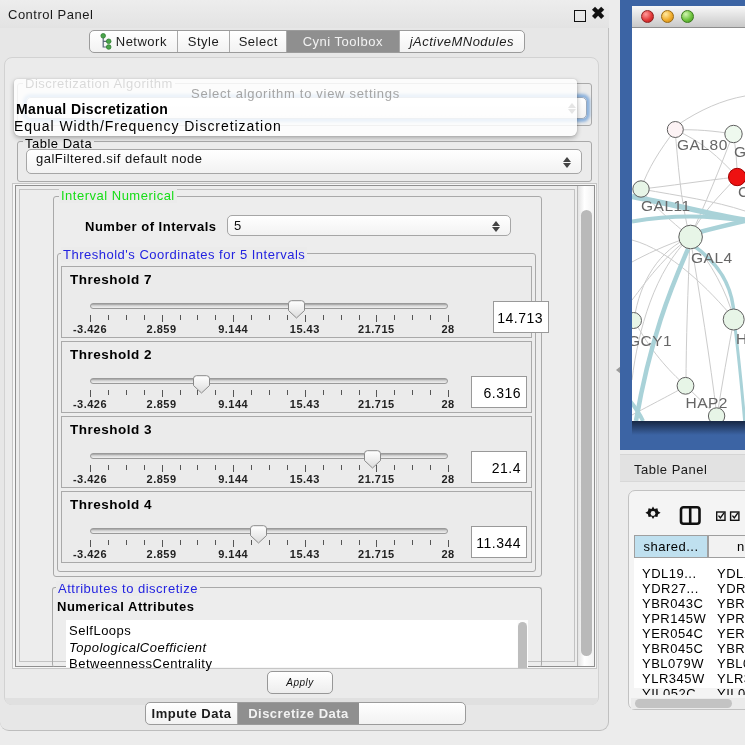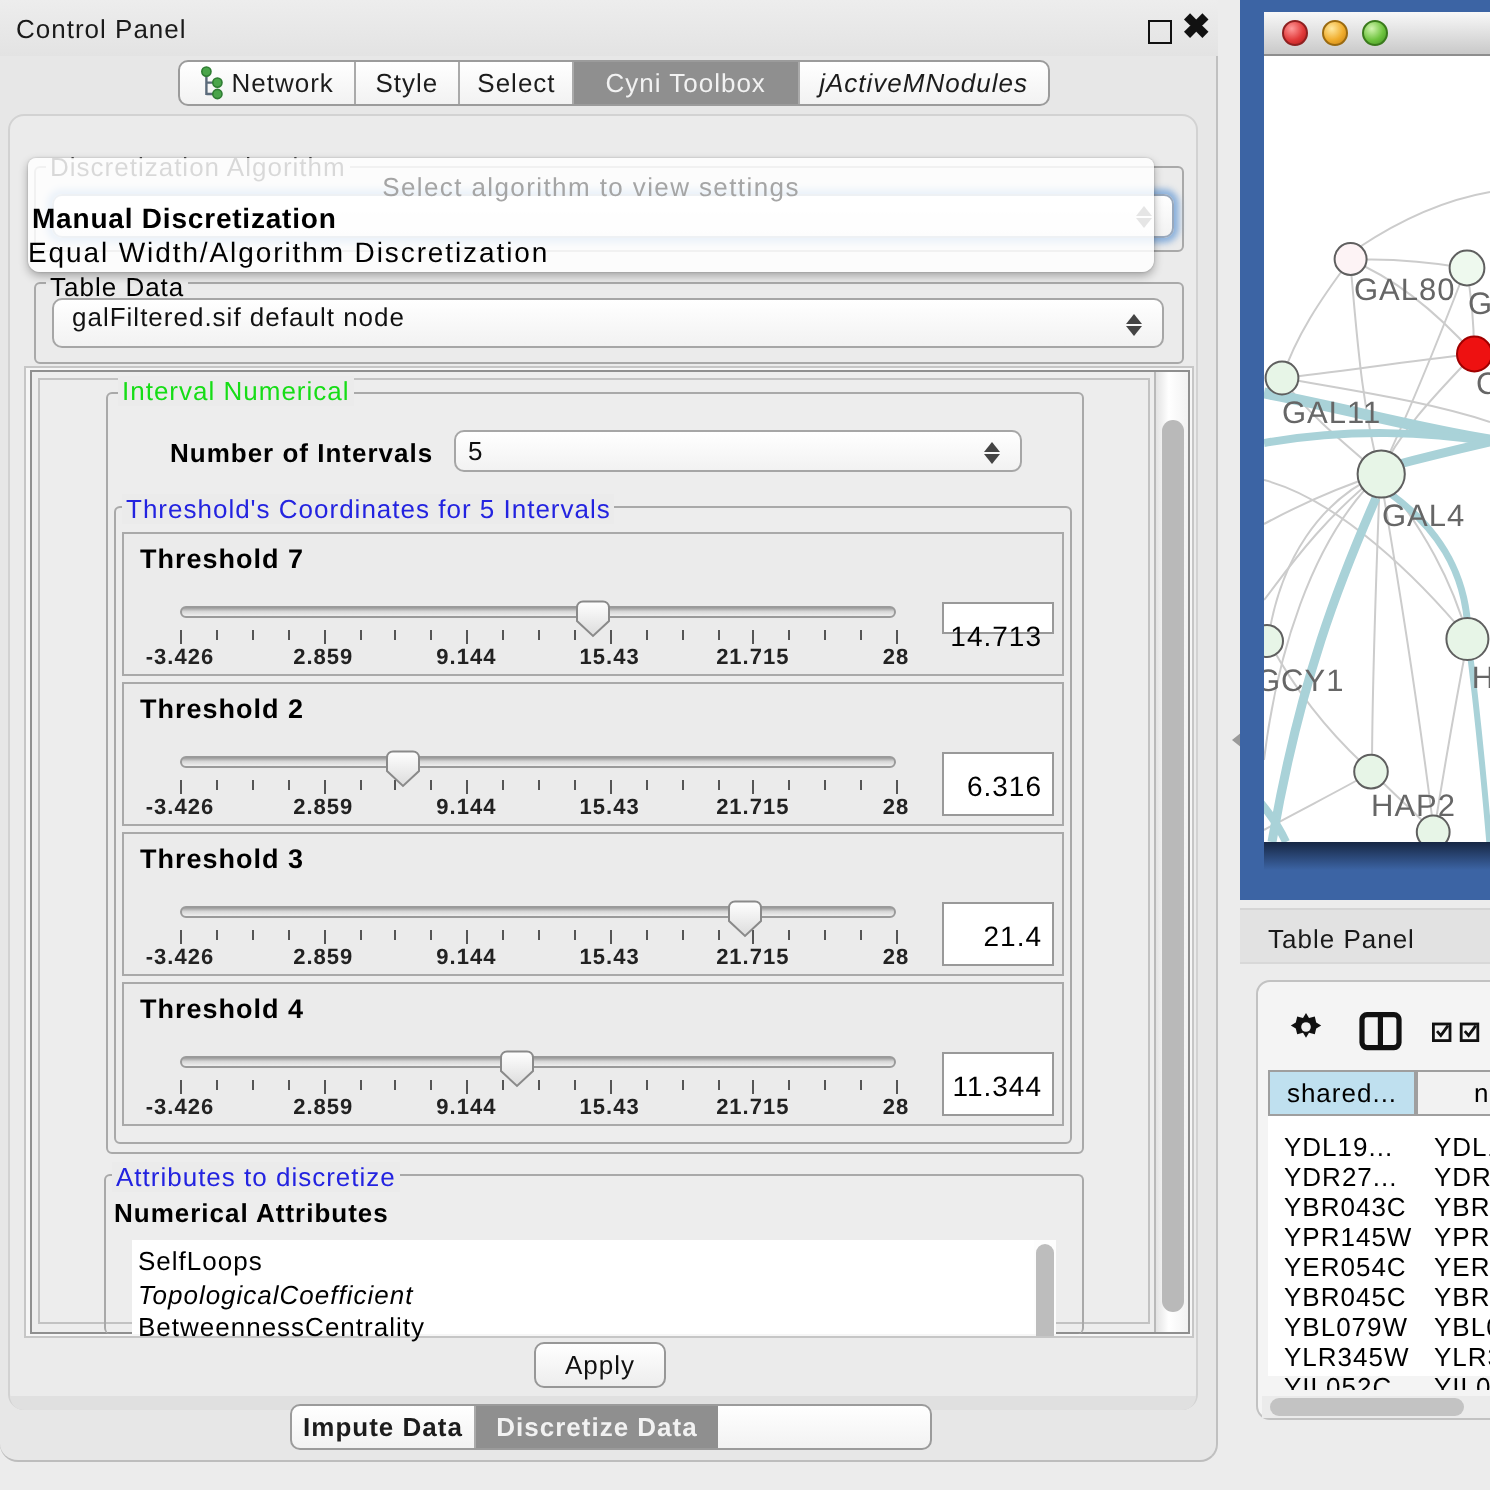--- a/index.html
+++ b/index.html
@@ -82,21 +82,21 @@
 
 #numlist { position:absolute; background:#ffffff; }
 #numlist .item { position:absolute; left:3px; font-size:13px; color:#000; white-space:nowrap; }
 #lsb { position:absolute; right:0; top:0; width:11px; height:100%; background:#fdfdfd; }
 #lsb .thumb { position:absolute; left:0.5px; top:1.5px; width:9.5px; height:46px;
   background:#bdbdbd; border-radius:5px 5px 0 0; }
 
 
 #apply { left:267px; top:671px; width:66px; height:23px;
   background:linear-gradient(#ffffff,#ededed); border:1px solid #979797;
-  border-radius:5px; font-size:13px; color:#111; text-align:center; line-height:21px; }
+  border-radius:5px; font-size:10px; color:#111; text-align:center; line-height:21px;font-style:italic; }
 
 
 #netwin { left:620px; top:0; width:125px; height:450px; background:#3c64a4; }
 #net-titlebar { position:absolute; left:12px; top:6px; width:113px; height:22px;
   background:linear-gradient(#f8f8f8,#c9c9c9); border-bottom:1px solid #8e8e8e; }
 .light { position:absolute; top:4px; width:13px; height:13px; border-radius:50%; }
 #canvas { position:absolute; left:12px; top:28px; width:113px; height:393px; background:#ffffff; }
 #netwin .shadow { position:absolute; left:12px; top:421px; width:113px; height:14px;
   background:linear-gradient(rgba(10,18,35,0.75),rgba(10,18,35,0)); }
 
@@ -138,21 +138,21 @@
     <div class="group" style="left:17px; top:141px; width:575px; height:41px;"></div>
     <div class="gtitle" style="left:23px; top:136px; color:#000;">Table Data</div>
     <div class="combo" style="left:26px; top:149px; width:556px; height:25px;">
       <div class="txt" style="top:1px;">galFiltered.sif default node</div>
       <div class="stepper" style="right:9px;"></div>
     </div>
 
     <div id="popup" class="abs">
       <div class="ph">Select algorithm to view settings</div>
       <div class="i1">Manual Discretization</div>
-      <div class="i2">Equal Width/Algorithm Discretization</div>
+      <div class="i2">Equal Width/Frequency Discretization</div>
     </div>
 
     <div id="scrollpane" class="abs">
       <div class="in">
           <div id="vsb">
             <div class="thumb"></div>
           </div>
         </div>
     </div>
     <div class="abs" style="left:19px; top:189px; width:556px; height:473px;
@@ -204,21 +204,21 @@
           <svg width="17" height="19" viewBox="0 0 17 19">
             <defs>
               <linearGradient id="g1" x1="0" y1="0" x2="0" y2="1">
                 <stop offset="0" stop-color="#ffffff"></stop>
                 <stop offset="1" stop-color="#dcdcdc"></stop>
               </linearGradient>
             </defs>
             <path d="M3.5,0.7 h10 a3,3 0 0 1 3,3 v6.8 L8.5,18 L0.5,10.5 v-6.8 a3,3 0 0 1 3,-3 z" fill="url(#g1)" stroke="#8a8a8a"></path>
           </svg>
         </div>
-      <div class="vfield" style="left:409px; top:34px; width:56px; height:16px;">14.713</div>
+      <div class="vfield" style="left:431px; top:34px; width:56px; height:32px;">14.713</div>
     </div>
     <div class="tpanel" style="left:61px; top:341px; width:471px; height:72px;">
       <div class="lab">Threshold 2</div>
       <div class="track" style="left:28px; top:36px; width:358px;"></div>
       <div class="tick" style="left:28.0px; top:48px; height:7px;"></div>
         <div class="tick" style="left:45.9px; top:48px; height:5px;"></div>
         <div class="tick" style="left:63.8px; top:48px; height:5px;"></div>
         <div class="tick" style="left:81.7px; top:48px; height:5px;"></div>
         <div class="tick" style="left:99.6px; top:48px; height:7px;"></div>
         <div class="tick" style="left:117.5px; top:48px; height:5px;"></div>

